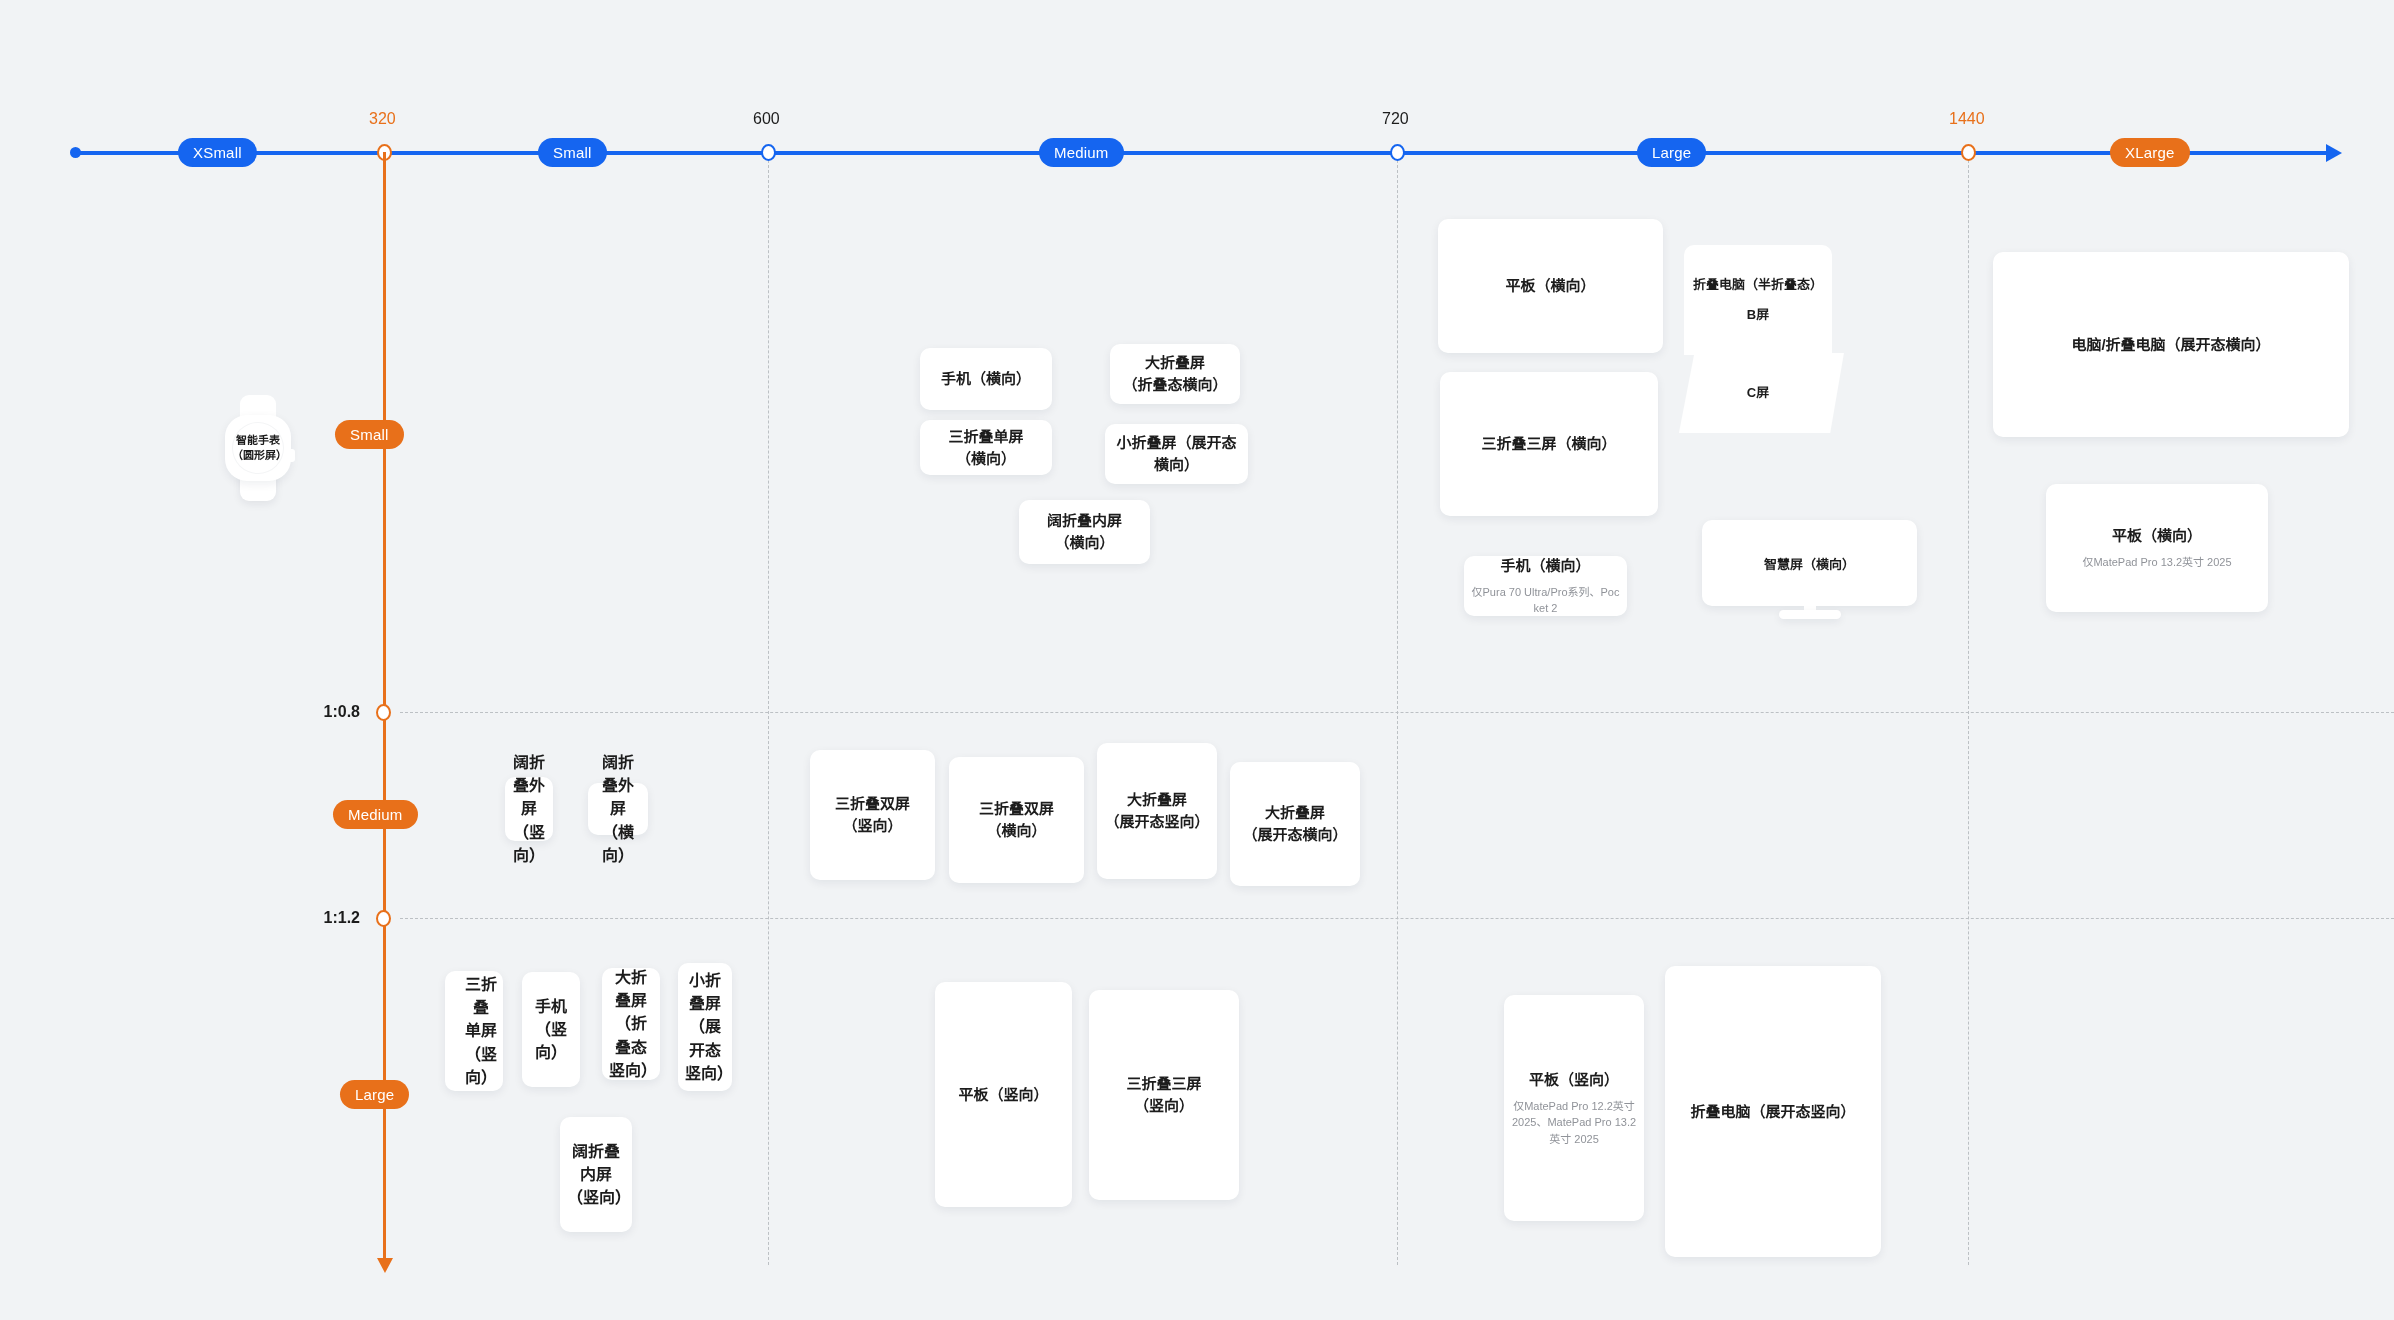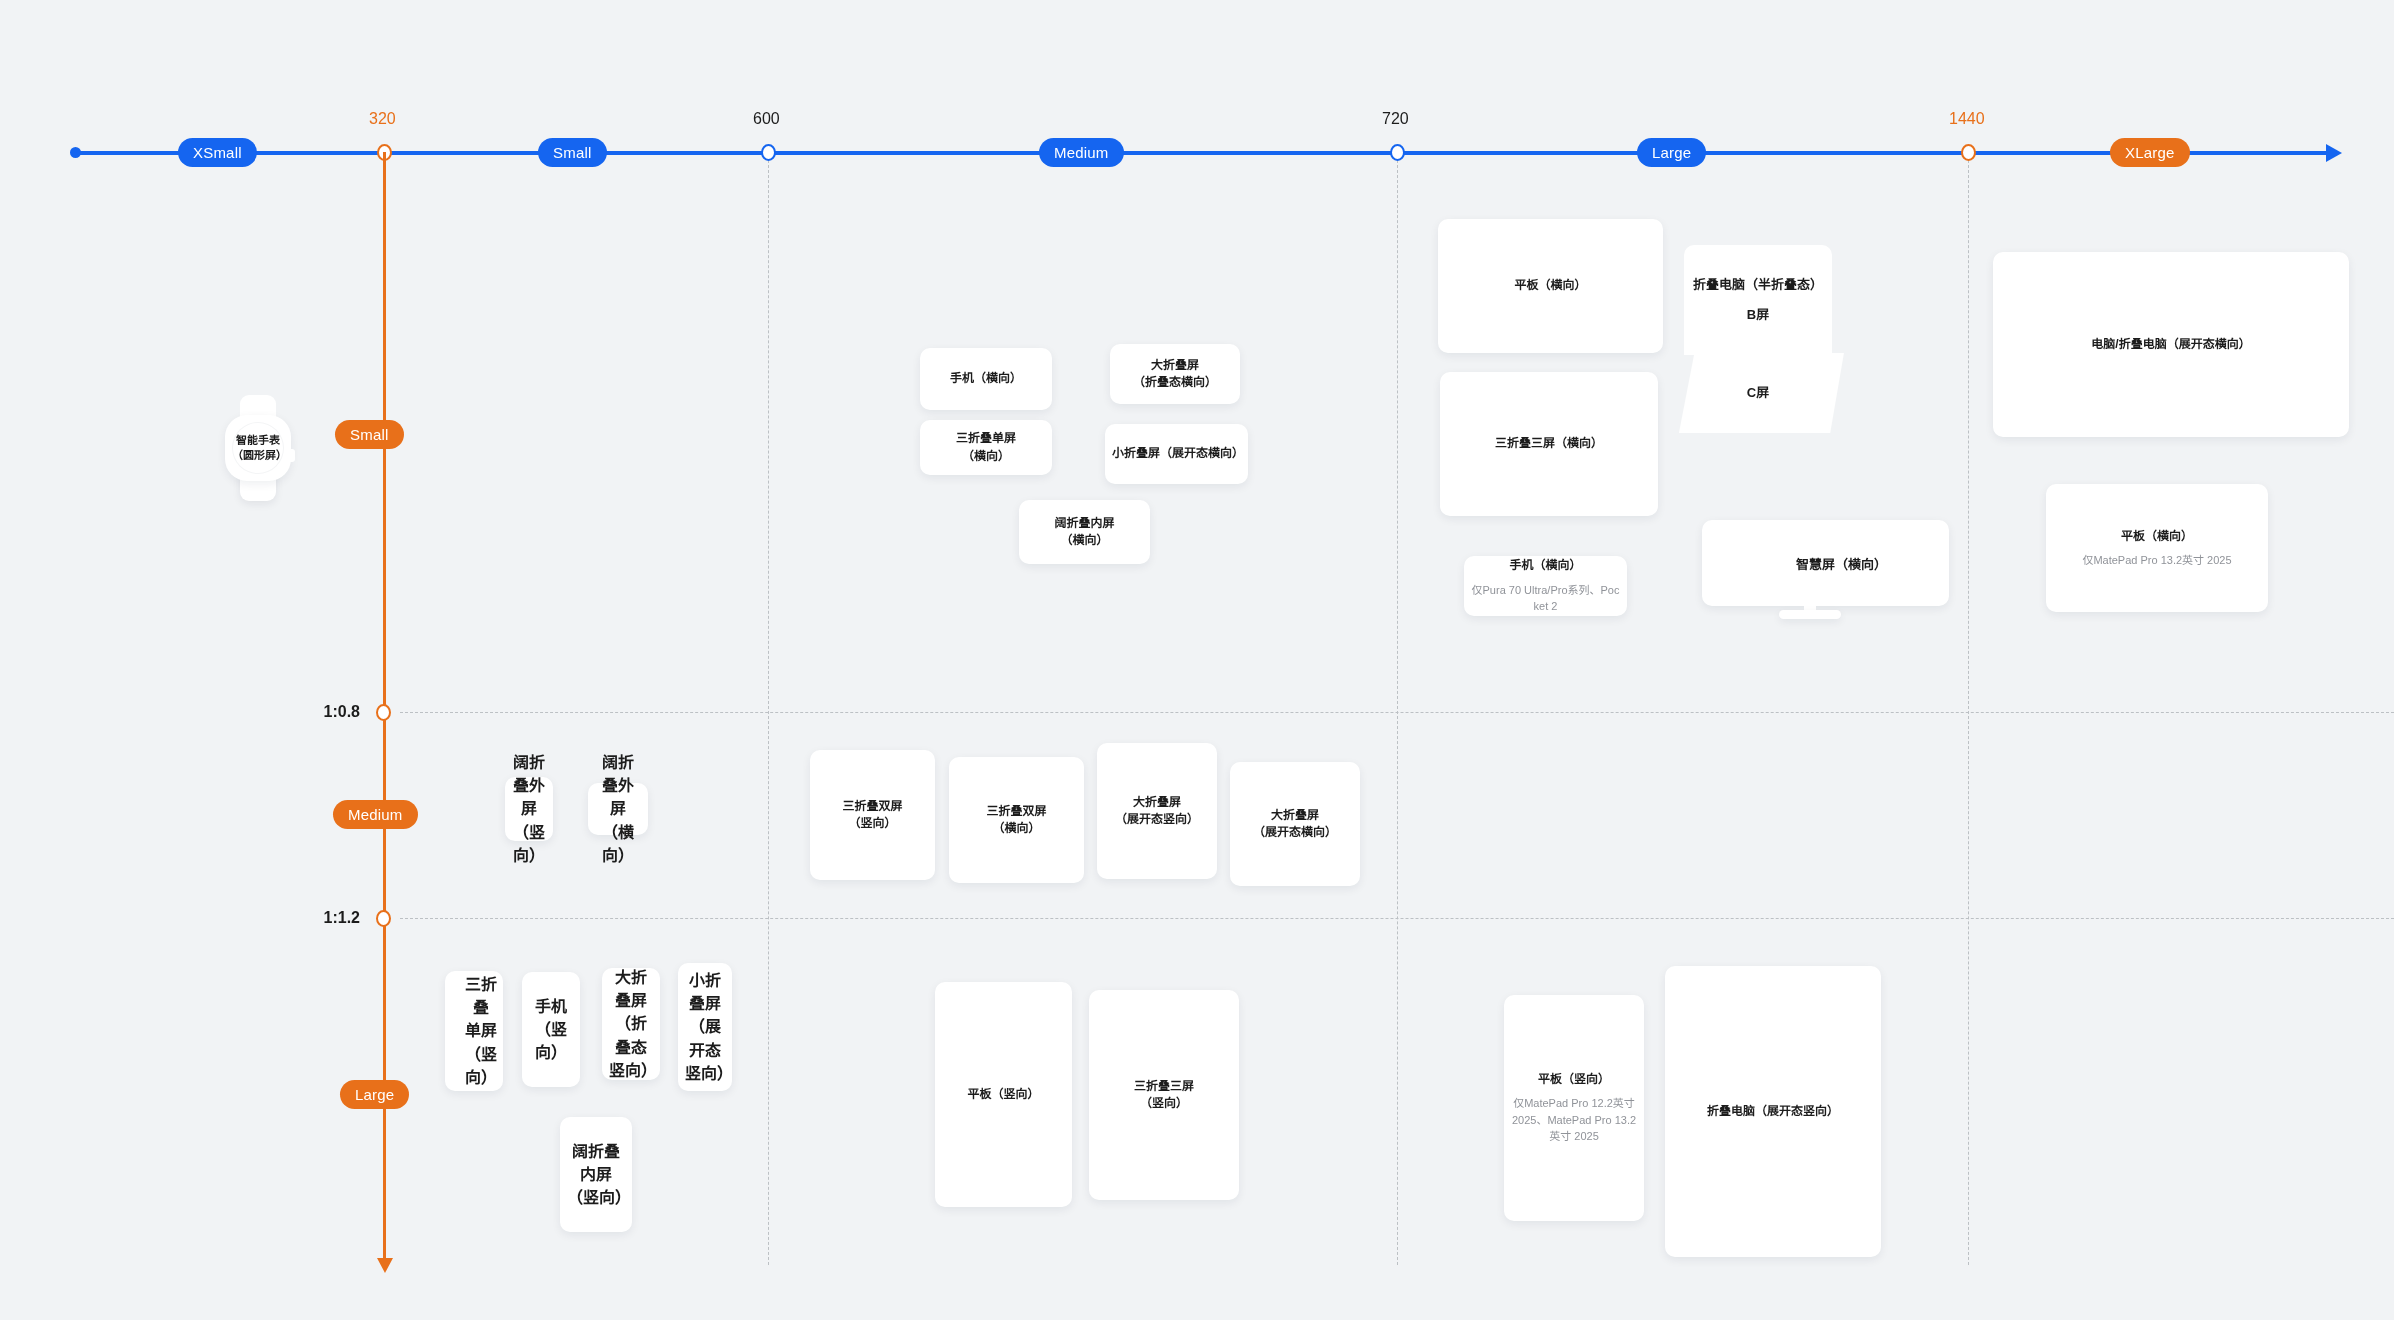--- a/index.html
+++ b/index.html
@@ -70,21 +70,21 @@
   }
 
   
   .card{
     position:absolute;background:#ffffff;border-radius:10px;
     box-shadow:0 3px 10px rgba(20,30,50,.07);
     display:flex;flex-direction:column;align-items:center;justify-content:center;
     box-sizing:border-box;padding:4px 7px;text-align:center;
   }
   .card .t{
-    font-size:12px;font-weight:bold;color:#1c1c1c;line-height:1.45;
+    font-size:15px;font-weight:bold;color:#1c1c1c;line-height:1.45;
     word-break:break-all;
   }
   .card .sub{
     font-size:11px;color:#909399;line-height:1.5;margin-top:7px;
     word-break:break-all;
   }
   .card.small-txt .t{font-size:16px;}
 
   
   .watch{position:absolute;margin-left:36px;}
@@ -127,21 +127,21 @@
     filter:drop-shadow(0 4px 9px rgba(20,30,50,.10));
   }
   .foldpc .lbl{font-size:13px;font-weight:bold;color:#1c1c1c;line-height:2.3;}
 
   
   .tv{position:absolute;}
   .tv .screen{
     position:absolute;left:0;top:0;width:100%;height:86px;
     background:#fff;border-radius:10px;
     box-shadow:0 3px 10px rgba(20,30,50,.07);
-    display:flex;align-items:center;justify-content:center;padding-left:32px;
+    display:flex;align-items:center;justify-content:center;
   }
   .tv .neck{
     position:absolute;left:50%;transform:translateX(-50%);
     top:84px;width:12px;height:9px;background:#fff;
   }
   .tv .base{
     position:absolute;left:50%;transform:translateX(-50%);
     top:90px;width:62px;height:9px;background:#fff;border-radius:5px;
     box-shadow:0 3px 8px rgba(20,30,50,.07);
   }

